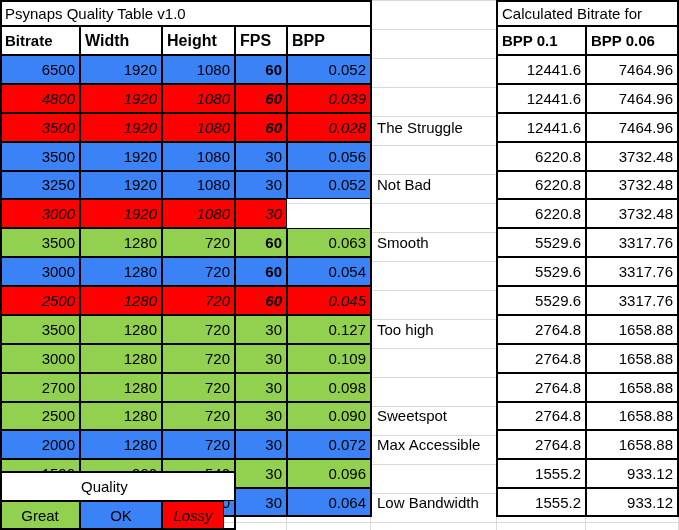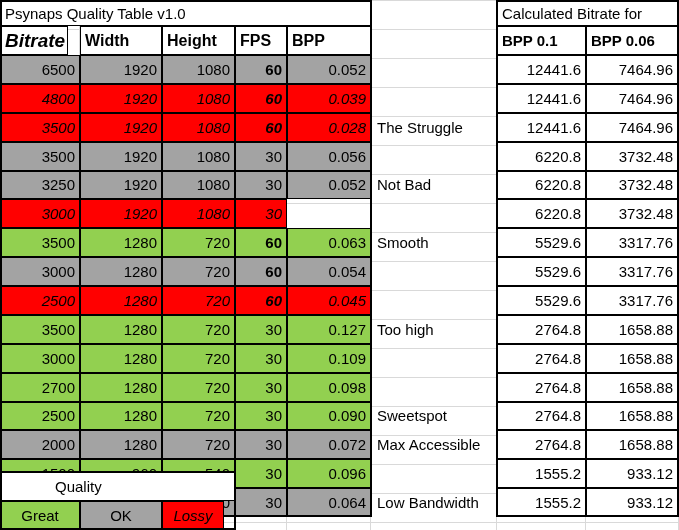--- a/index.html
+++ b/index.html
@@ -27,21 +27,21 @@
     align-items:center;
     white-space:nowrap;
     overflow:hidden;
   }
   .num{justify-content:flex-end;padding-right:4px;}
   .txt{justify-content:flex-start;padding-left:4px;}
   .ctr{justify-content:center;}
   .bold{font-weight:bold;}
   .bd{border:1px solid #000;}
 
-  .fill-y{background:#a3a3a3;}
+  .fill-y{background:#3b82f6;}
   .fill-r{background:#ff0000;font-style:italic;}
   .fill-g{background:#92d050;}
   .fill-w{background:#ffffff;}
 
   
   .frame{position:absolute;box-sizing:border-box;border:2px solid #000;pointer-events:none;}
   .vline{position:absolute;width:2px;background:#000;}
 </style>
 </head>
 <body>
@@ -69,21 +69,21 @@
     <div class="gl-h" style="left: 0px; top: 319px; width: 679px;"></div>
     <div class="gl-h" style="left: 0px; top: 348px; width: 679px;"></div>
     <div class="gl-h" style="left: 0px; top: 377px; width: 679px;"></div>
     <div class="gl-h" style="left: 0px; top: 406px; width: 679px;"></div>
     <div class="gl-h" style="left: 0px; top: 435px; width: 679px;"></div>
     <div class="gl-h" style="left: 0px; top: 464px; width: 679px;"></div>
     <div class="gl-h" style="left: 0px; top: 493px; width: 679px;"></div>
     <div class="gl-h" style="left: 0px; top: 522px; width: 679px;"></div>
     <div class="cell txt bd fill-w" style="left: 0px; top: 1px; width: 371px; height: 25px; font-size: 15px;">Psynaps Quality Table v1.0</div>
     <div class="cell txt bd fill-w" style="left: 497px; top: 1px; width: 181px; height: 25px; font-size: 15px;">Calculated Bitrate for</div>
-    <div class="cell txt bd bold fill-w" style="left: 0px; top: 26px; width: 68px; height: 29px; font-size: 19px; font-style: italic;">Bitrate</div>
+    <div class="cell txt bd bold fill-w" style="left: 0px; top: 26px; width: 80px; height: 29px; font-size: 15px;">Bitrate</div>
     <div class="cell txt bd bold fill-w" style="left: 80px; top: 26px; width: 82px; height: 29px; font-size: 16px;">Width</div>
     <div class="cell txt bd bold fill-w" style="left: 162px; top: 26px; width: 73px; height: 29px; font-size: 16px;">Height</div>
     <div class="cell txt bd bold fill-w" style="left: 235px; top: 26px; width: 52px; height: 29px; font-size: 16px;">FPS</div>
     <div class="cell txt bd bold fill-w" style="left: 287px; top: 26px; width: 84px; height: 29px; font-size: 16px;">BPP</div>
     <div class="cell txt bd bold fill-w" style="left: 497px; top: 26px; width: 89px; height: 29px; font-size: 15px;">BPP 0.1</div>
     <div class="cell txt bd bold fill-w" style="left: 586px; top: 26px; width: 92px; height: 29px; font-size: 15px;">BPP 0.06</div>
     <div class="cell num bd fill-y" style="left: 0px; top: 55px; width: 80px; height: 28.875px;">6500</div>
     <div class="cell num bd fill-y" style="left: 80px; top: 55px; width: 82px; height: 28.875px;">1920</div>
     <div class="cell num bd fill-y" style="left: 162px; top: 55px; width: 73px; height: 28.875px;">1080</div>
     <div class="cell num bd fill-y bold" style="left: 235px; top: 55px; width: 52px; height: 28.875px;">60</div>
@@ -206,18 +206,18 @@
     <div class="cell num bd fill-y" style="left: 80px; top: 488.125px; width: 82px; height: 28.875px;">960</div>
     <div class="cell num bd fill-y" style="left: 162px; top: 488.125px; width: 73px; height: 28.875px;">540</div>
     <div class="cell num bd fill-y" style="left: 235px; top: 488.125px; width: 52px; height: 28.875px;">30</div>
     <div class="cell num bd fill-y" style="left: 287px; top: 488.125px; width: 84px; height: 28.875px;">0.064</div>
     <div class="cell txt" style="left: 373px; top: 488.125px; width: 122px; height: 28.875px;">Low Bandwidth</div>
     <div class="cell num bd fill-w" style="left: 497px; top: 488.125px; width: 89px; height: 28.875px;">1555.2</div>
     <div class="cell num bd fill-w" style="left: 586px; top: 488.125px; width: 92px; height: 28.875px;">933.12</div>
     <div class="frame" style="left: 0px; top: 0px; width: 372px; height: 517px;"></div>
     <div class="frame" style="left: 496px; top: 0px; width: 183px; height: 517px;"></div>
     <div class="vline" style="left: 585px; top: 25px; height: 492px;"></div>
-    <div class="cell ctr bd fill-w" style="left: 0px; top: 472px; width: 235px; height: 29px; font-size: 15px; justify-content: flex-start; padding-left: 54px;">Quality</div>
+    <div class="cell ctr bd fill-w" style="left: 0px; top: 472px; width: 235px; height: 29px; font-size: 15px; justify-content: flex-start; padding-left: 80px;">Quality</div>
     <div class="cell ctr bd fill-g" style="left: 0px; top: 501px; width: 80px; height: 29px; font-size: 15px;">Great</div>
     <div class="cell ctr bd fill-y" style="left: 80px; top: 501px; width: 82px; height: 29px; font-size: 15px;">OK</div>
     <div class="cell ctr bd fill-r" style="left: 162px; top: 501px; width: 62px; height: 29px; font-size: 15px;">Lossy</div>
     <div class="frame" style="left: 0px; top: 471px; width: 236px; height: 59px;"></div>
   </div>
 
 </body></html>

